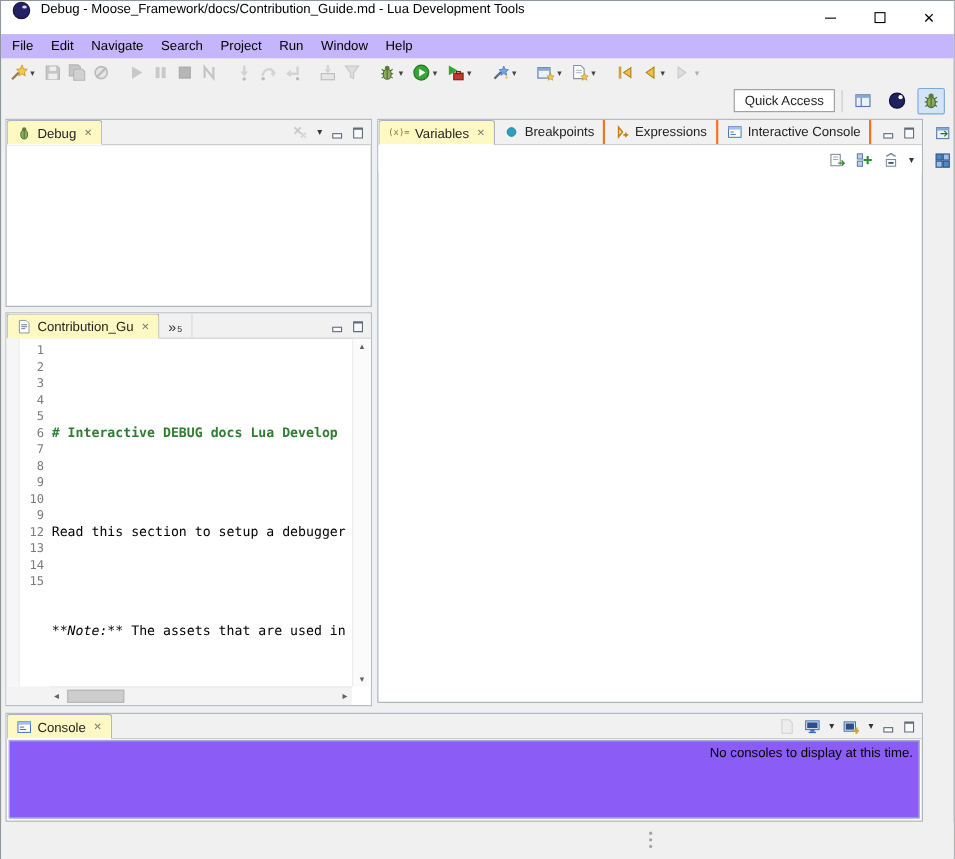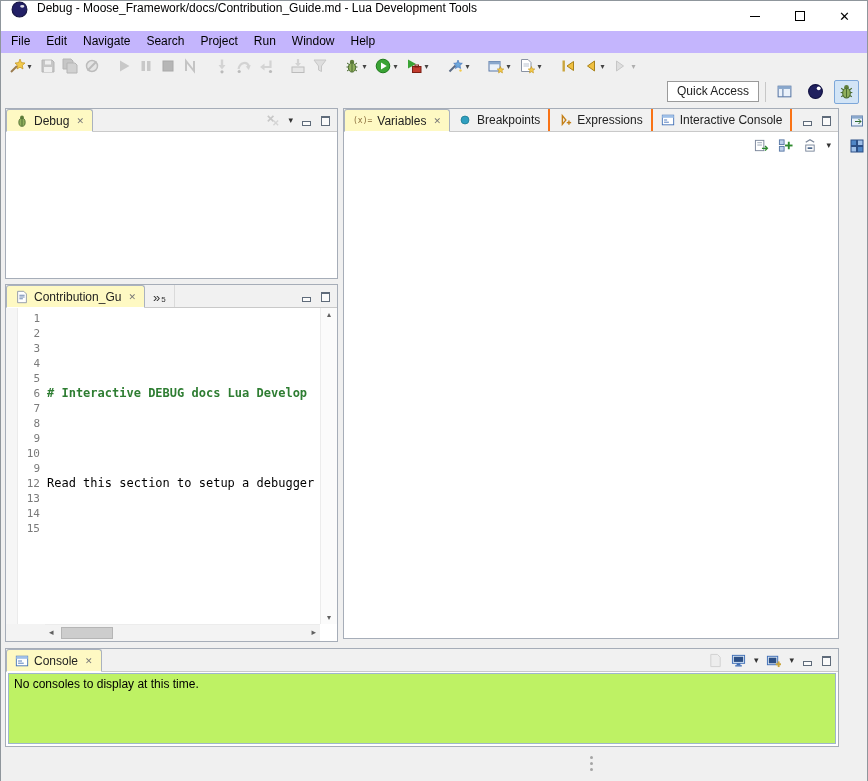--- a/index.html
+++ b/index.html
@@ -81,21 +81,21 @@
   .hscroll { position:absolute; left:39px; right:17px; bottom:0; height:17px; background:#f3f3f3; border-top:1px solid #ececec; }
   .hscroll .arr { position:absolute; top:2px; font-size:9px; color:#606060; }
   .hscroll .lt { left:4px; } .hscroll .rt { right:4px; }
   .hthumb { position:absolute; left:16px; top:2px; width:52px; bottom:2px; background:#cdcdcd; border:1px solid #b5b5b5; }
   .scroll-corner-l { position:absolute; left:0; bottom:0; width:39px; height:17px; background:#f3f3f3; }
   .tab-chevron { display:flex; align-items:flex-end; gap:1px; padding:0 8px 3px 8px; border-right:1px solid #dadada; }
   .chev { font-size:13px; color:#333; line-height:1; }
   .chev-count { font-size:8px; color:#333; }
 
   
-  .console-body { position:absolute; left:2px; right:2px; top:24px; bottom:2px; border:1px solid #9fb6cd; background:#bef264; }
+  .console-body { position:absolute; left:2px; right:2px; top:24px; bottom:2px; border:1px solid #9fb6cd; background:#8b5cf6;text-align:right; }
   .console-msg { padding:3px 5px; }
 
   
   .statusbar { position:absolute; top:747px; left:0; right:0; height:34px; background:#f0f0f0; }
   .sash-grip { position:absolute; left:589px; top:8px; display:flex; flex-direction:column; gap:3px; }
   .sash-grip i { width:3px; height:3px; background:#a5a5a5; border-radius:50%; display:block; }
 </style>
 </head>
 <body>
 
@@ -389,20 +389,21 @@
           <div class="code-line">13</div>
           <div class="code-line">14</div>
           <div class="code-line">15</div>
         </div>
         <div class="code">
           <div class="code-line"><span></span></div>
           <div class="code-line md-h"><span># Interactive DEBUG docs Lua Develop</span></div>
           <div class="code-line"><span></span></div>
           <div class="code-line"><span>Read this section to setup a debugger</span></div>
           <div class="code-line"><span></span></div>
+          <div class="code-line"><span class="note-em">**Note:**</span><span> The assets that are used in</span></div>
           
           
           
           
           
           
           
           
         </div>
         <div class="vscroll">

